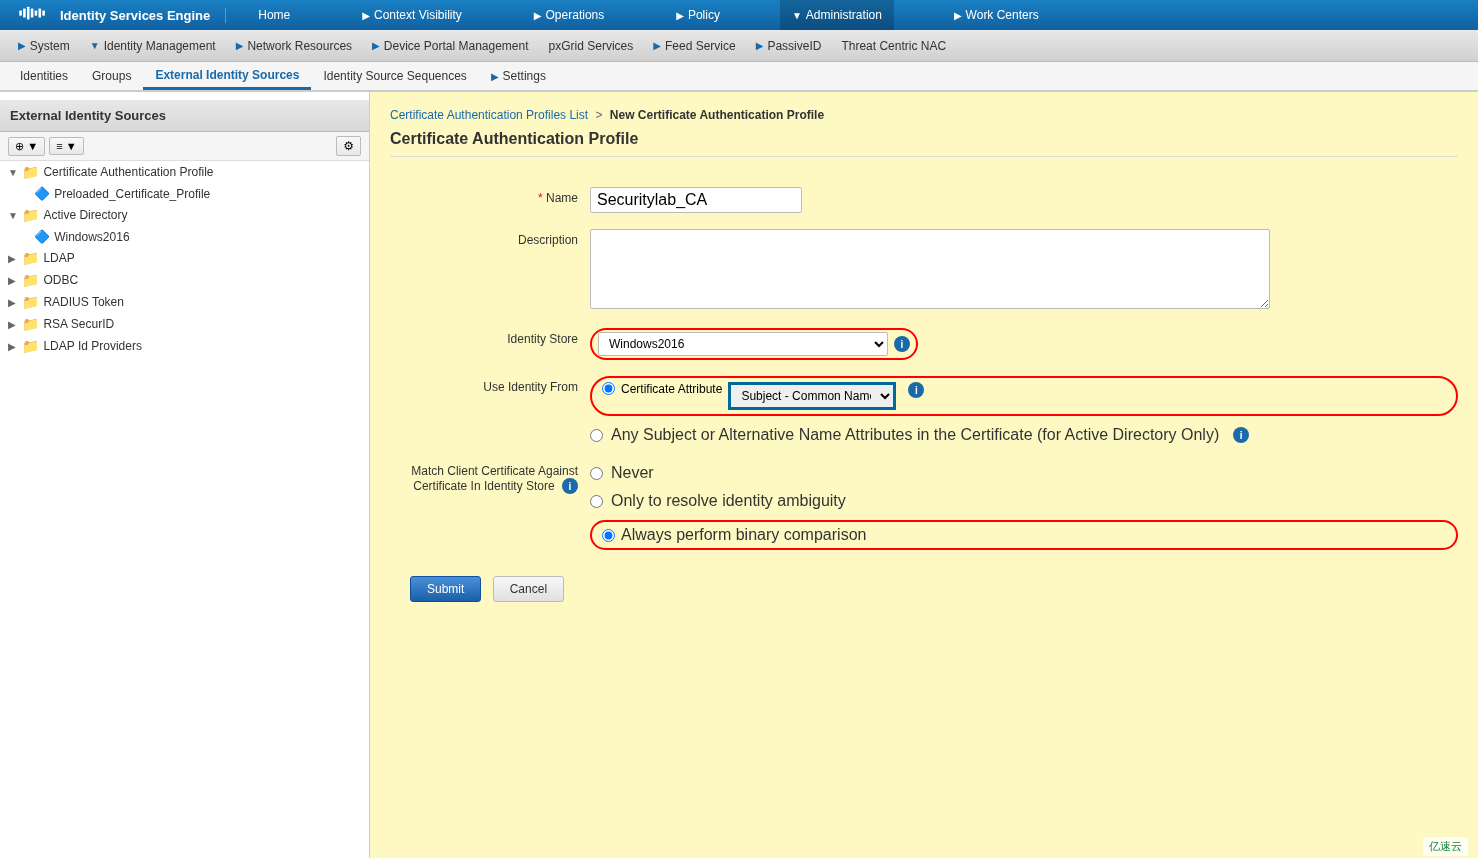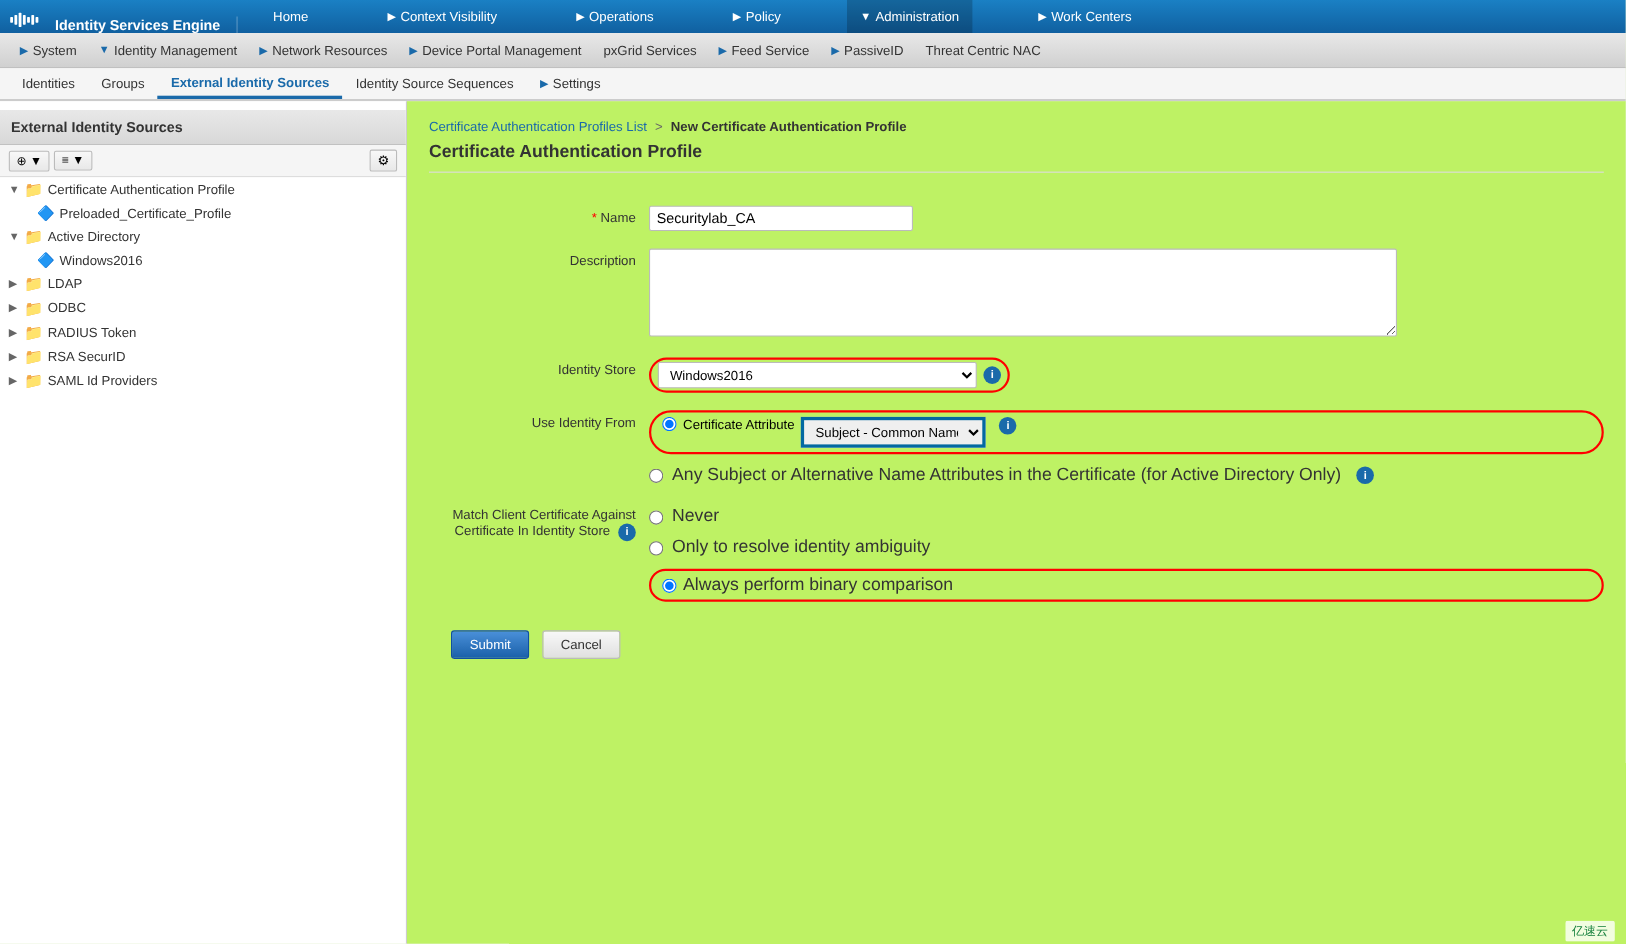--- a/index.html
+++ b/index.html
@@ -2,23 +2,23 @@
 <html><head>
   <meta charset="utf-8">
   <style>
     * { box-sizing: border-box; margin: 0; padding: 0; }
     body { font-family: Arial, sans-serif; font-size: 12px; background: #f0f0f0; }
 
     
     .top-nav {
       background: linear-gradient(to bottom, #1a80c4, #1060a0);
       display: flex;
-      align-items: flex-end;
+      align-items: center;
       height: 30px;
-      padding: 0 8px;
+      padding: 0 18px;
     }
     .cisco-logo {
       display: flex;
       align-items: center;
       margin-right: 10px;
     }
     .cisco-logo svg { width: 32px; height: 20px; }
     .app-title {
       color: white;
       font-size: 13px;
@@ -153,21 +153,21 @@
     }
     .tree-toggle { width: 12px; margin-right: 2px; color: #666; font-size: 10px; }
     .tree-icon { margin-right: 4px; }
     .folder-icon { color: #f0a020; font-size: 14px; }
     .profile-icon { color: #4a90d9; font-size: 13px; }
     .indent1 { padding-left: 20px; }
 
     
     .content-area {
       flex: 1;
-      background: #bef264;
+      background: #fef9c3;
       overflow-y: auto;
       padding: 16px 20px;
     }
     .breadcrumb {
       color: #1a6aaa;
       font-size: 12px;
       margin-bottom: 8px;
     }
     .breadcrumb a { color: #1a6aaa; text-decoration: none; }
     .breadcrumb .separator { color: #666; margin: 0 4px; }
@@ -196,22 +196,22 @@
       padding-top: 4px;
       font-size: 12px;
       color: #333;
       flex-shrink: 0;
     }
     .form-control-area { flex: 1; }
     .form-input {
       border: 1px solid #bbb;
       border-radius: 2px;
       padding: 3px 6px;
-      font-size: 13px;
-      width: 240px;
+      font-size: 16px;
+      width: 212px;
     }
     .form-textarea {
       border: 1px solid #bbb;
       border-radius: 2px;
       padding: 4px 6px;
       font-size: 12px;
       width: 680px;
       height: 80px;
       resize: vertical;
     }
@@ -431,21 +431,21 @@
       <span>RADIUS Token</span>
     </div>
     <div class="tree-item">
       <span class="tree-toggle">▶</span>
       <span class="tree-icon folder-icon">📁</span>
       <span>RSA SecurID</span>
     </div>
     <div class="tree-item">
       <span class="tree-toggle">▶</span>
       <span class="tree-icon folder-icon">📁</span>
-      <span>SAML Id Providers</span>
+      <span>LDAP Id Providers</span>
     </div>
   </div>
 
   <div class="content-area">
 
     <div class="breadcrumb">
       <a href="#">Certificate Authentication Profiles List</a>
       <span class="separator">&gt;</span>
       <strong class="current">New Certificate Authentication Profile</strong>
     </div>

